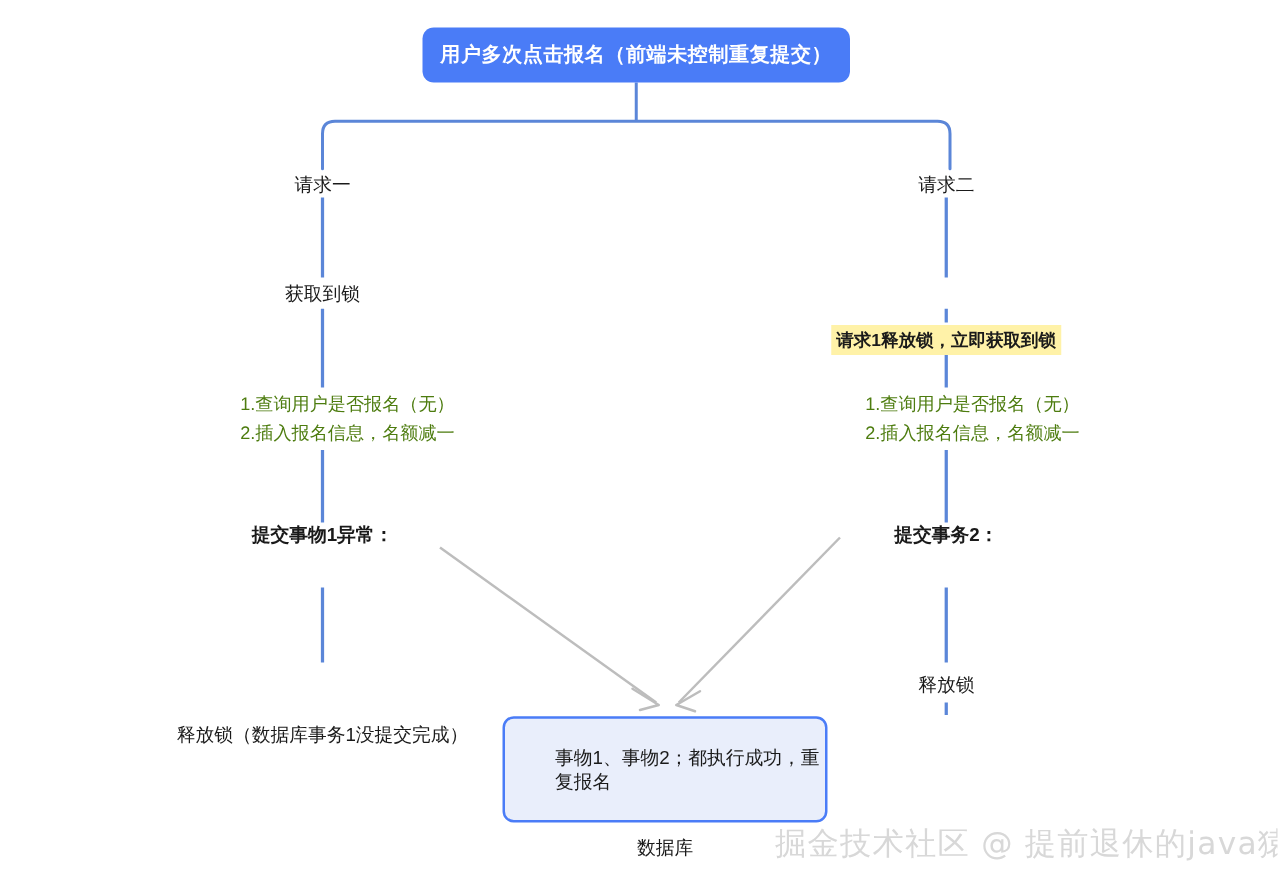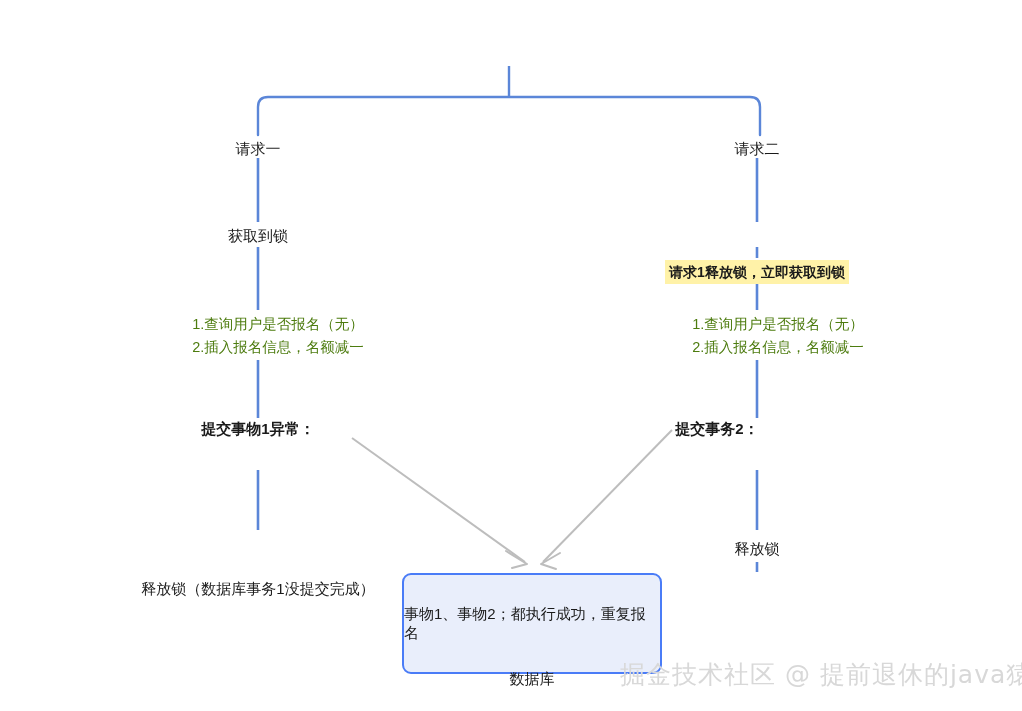--- a/index.html
+++ b/index.html
@@ -49,30 +49,31 @@
     display: flex;
     align-items: center;
     justify-content: center;
     letter-spacing: 0.5px;
   }
   .bottom-box {
     position: absolute;
     left: 402px;
     top: 573px;
     width: 260px;
-    height: 101px;
+    height: 85px;
     background: #e9eefb;
     border: 2px solid #4a7cf7;
     border-radius: 9px;
     color: #1a1a1a;
     font-size: 15px;
     display: flex;
     align-items: center;
     justify-content: center;
     box-sizing: border-box;
+    padding-left: 40px;
   }
   .branch-label {
     font-size: 15px;
     color: #1a1a1a;
   }
   .step-label {
     font-size: 15px;
     color: #1a1a1a;
   }
   .highlight {
@@ -142,20 +143,23 @@
 
     <path d="M 258 470 L 258 530" stroke="#5b86d8" stroke-width="2.6" fill="none"></path>
 
     <path d="M 352 438 L 525 562" stroke="#bdbdbd" stroke-width="2" fill="none"></path>
     <path d="M 506 551 L 527 564 L 512 568" stroke="#bdbdbd" stroke-width="2" fill="none" stroke-linecap="round" stroke-linejoin="round"></path>
 
     <path d="M 672 430 L 543 562" stroke="#bdbdbd" stroke-width="2" fill="none"></path>
     <path d="M 560 553 L 541 564 L 556 569" stroke="#bdbdbd" stroke-width="2" fill="none" stroke-linecap="round" stroke-linejoin="round"></path>
   </svg>
 
+  <div class="top-box">
+    <span>用户多次点击报名（前端未控制重复提交）</span>
+  </div>
 
   <div class="node branch-label" style="left:198px; top:138px; width:120px;">请求一</div>
 
   <div class="node step-label" style="left:188px; top:225px; width:140px;">获取到锁</div>
 
   <div class="node steps-list" style="left:168px; top:313px; width:220px;">
     <div>1.查询用户是否报名（无）</div>
     <div>2.插入报名信息，名额减一</div>
   </div>
 
@@ -169,21 +173,21 @@
 
   <div class="node" style="left:617px; top:260px; width:280px;">
     <span class="highlight">请求1释放锁，立即获取到锁</span>
   </div>
 
   <div class="node steps-list" style="left:668px; top:313px; width:220px;">
     <div>1.查询用户是否报名（无）</div>
     <div>2.插入报名信息，名额减一</div>
   </div>
 
-  <div class="node commit-title" style="left:647px; top:418px; width:140px;">提交事务2：</div>
+  <div class="node commit-title" style="left:687px; top:418px; width:140px;">提交事务2：</div>
 
 
   <div class="node step-label" style="left:697px; top:538px; width:120px;">释放锁</div>
 
   <div class="bottom-box">
     <span>事物1、事物2；都执行成功，重复报名</span>
   </div>
 
   <div class="node db-caption" style="left:472px; top:668px; width:120px;">数据库</div>
 

